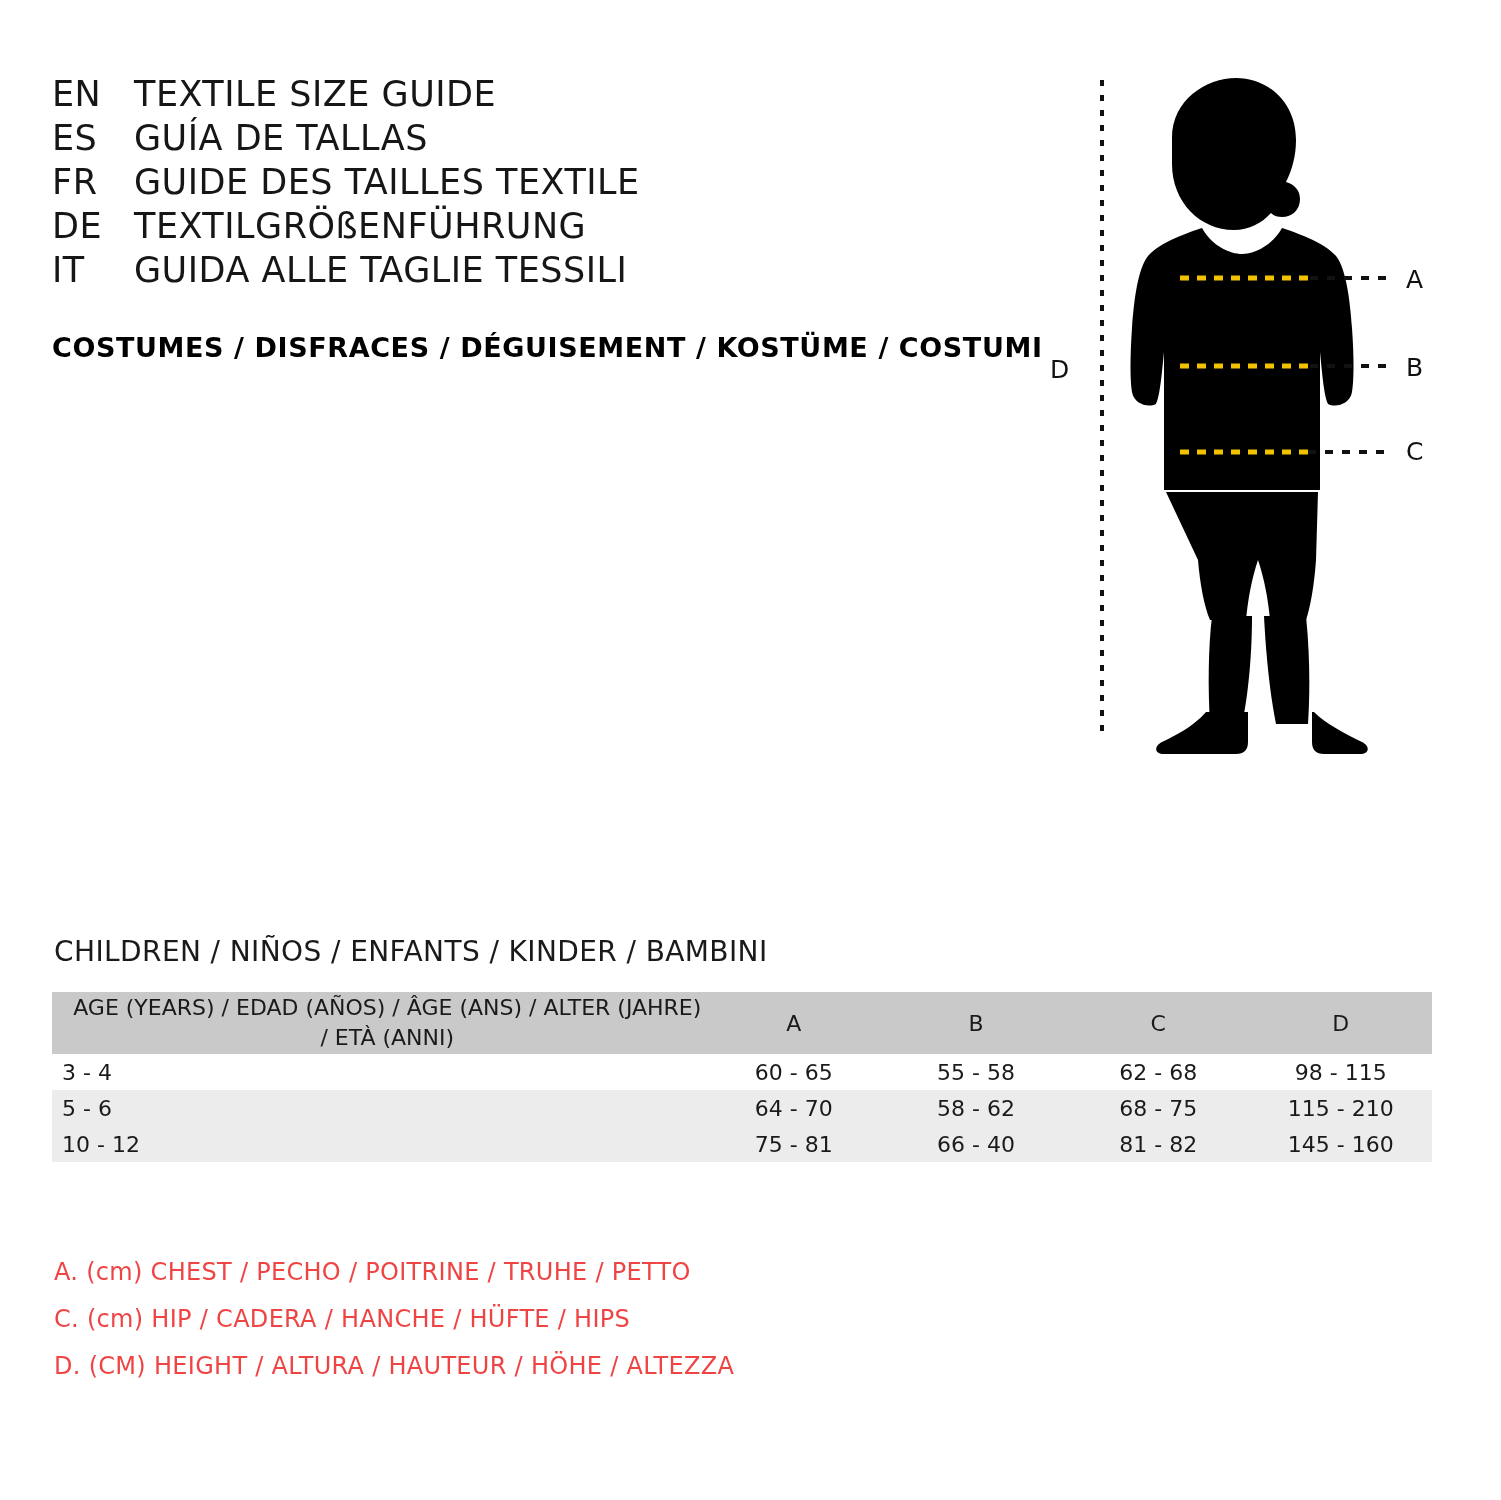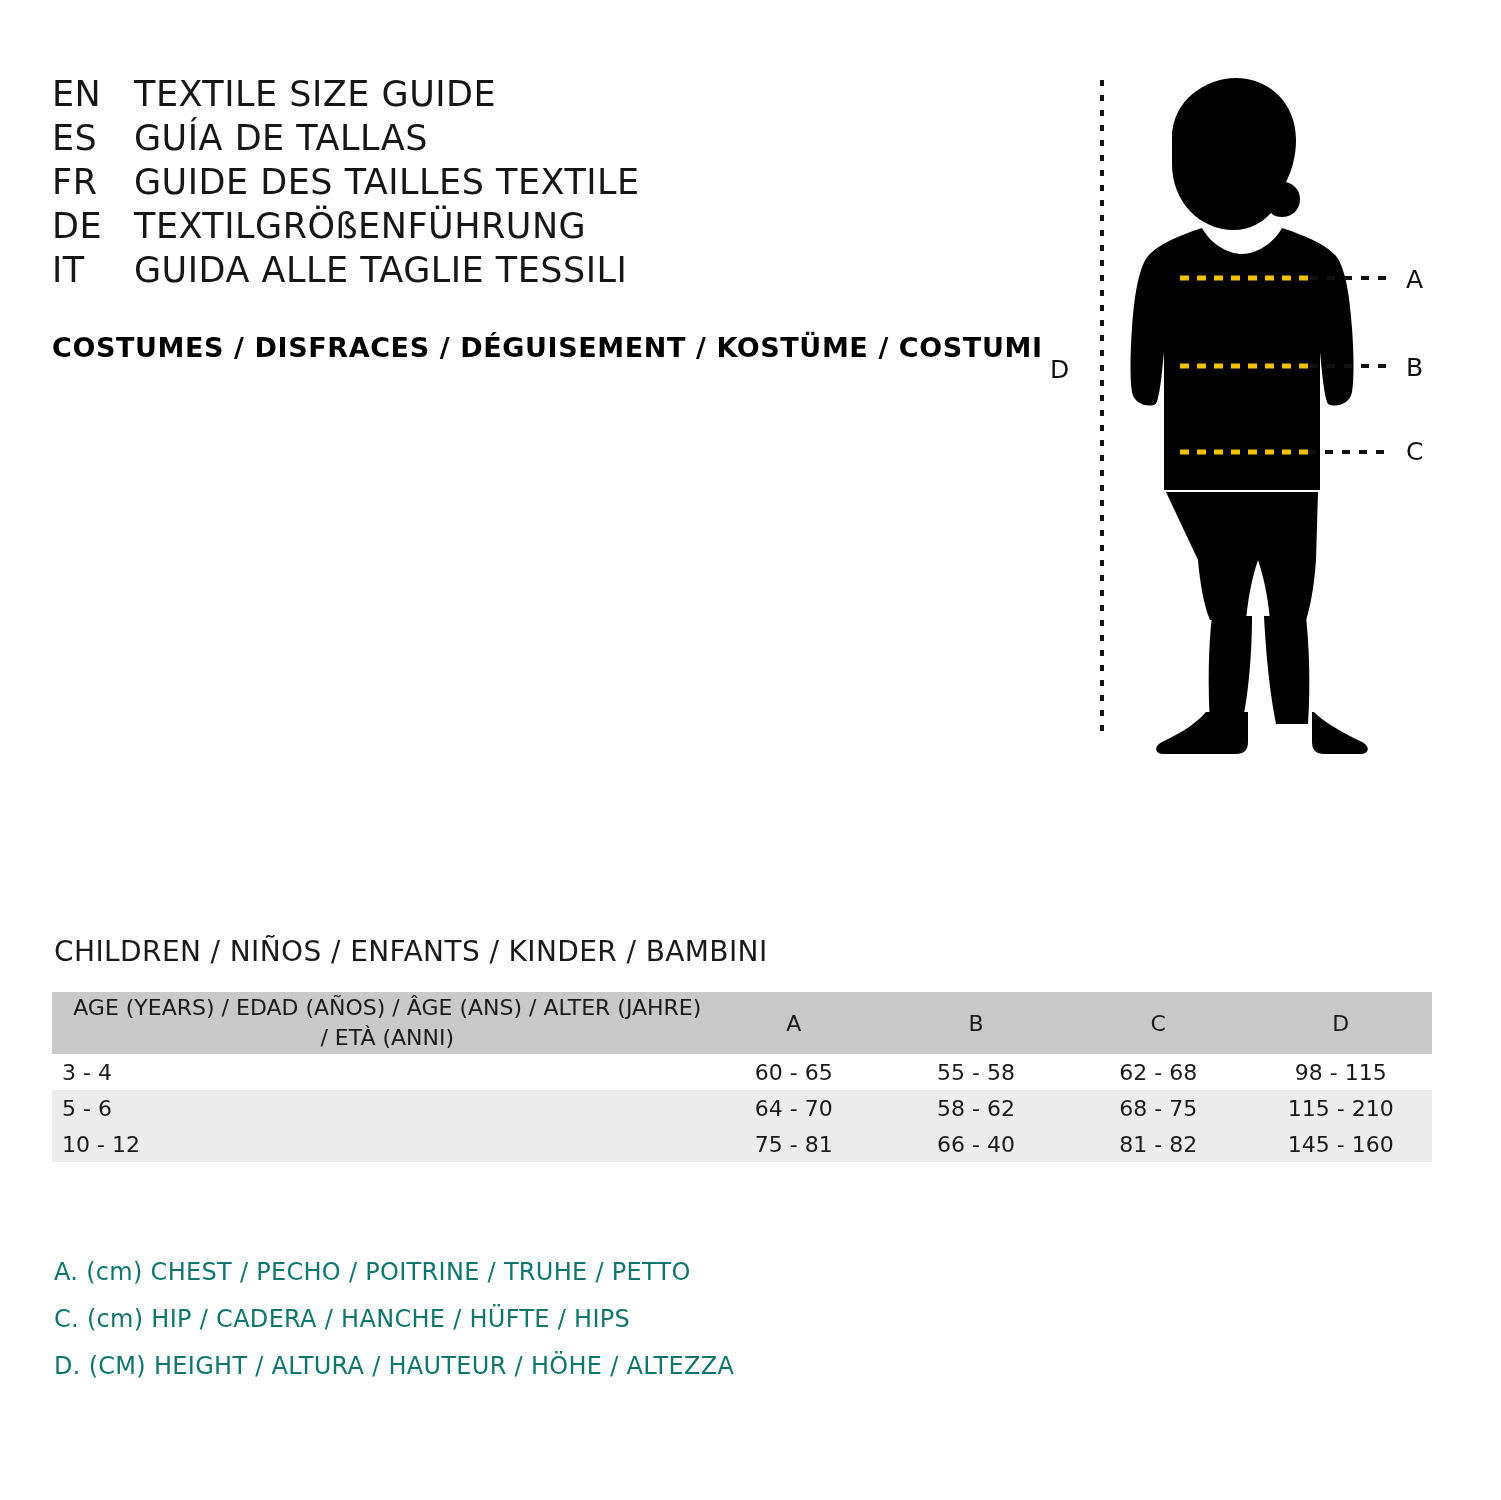--- a/index.html
+++ b/index.html
@@ -127,21 +127,21 @@
   .legend {
     position: absolute;
     left: 54px;
     top: 1258px;
     width: 1100px;
   }
   .legend-row {
     font-size: 24px;
     letter-spacing: 0.3px;
     height: 47px;
-    color: #0f766e;
+    color: #ef4444;
   }
 </style>
 </head>
 <body>
 
 <div class="lang-block">
   <div class="lang-row">
     <span class="lang-code">EN</span>
     <span class="lang-text">TEXTILE SIZE GUIDE</span>
   </div>

